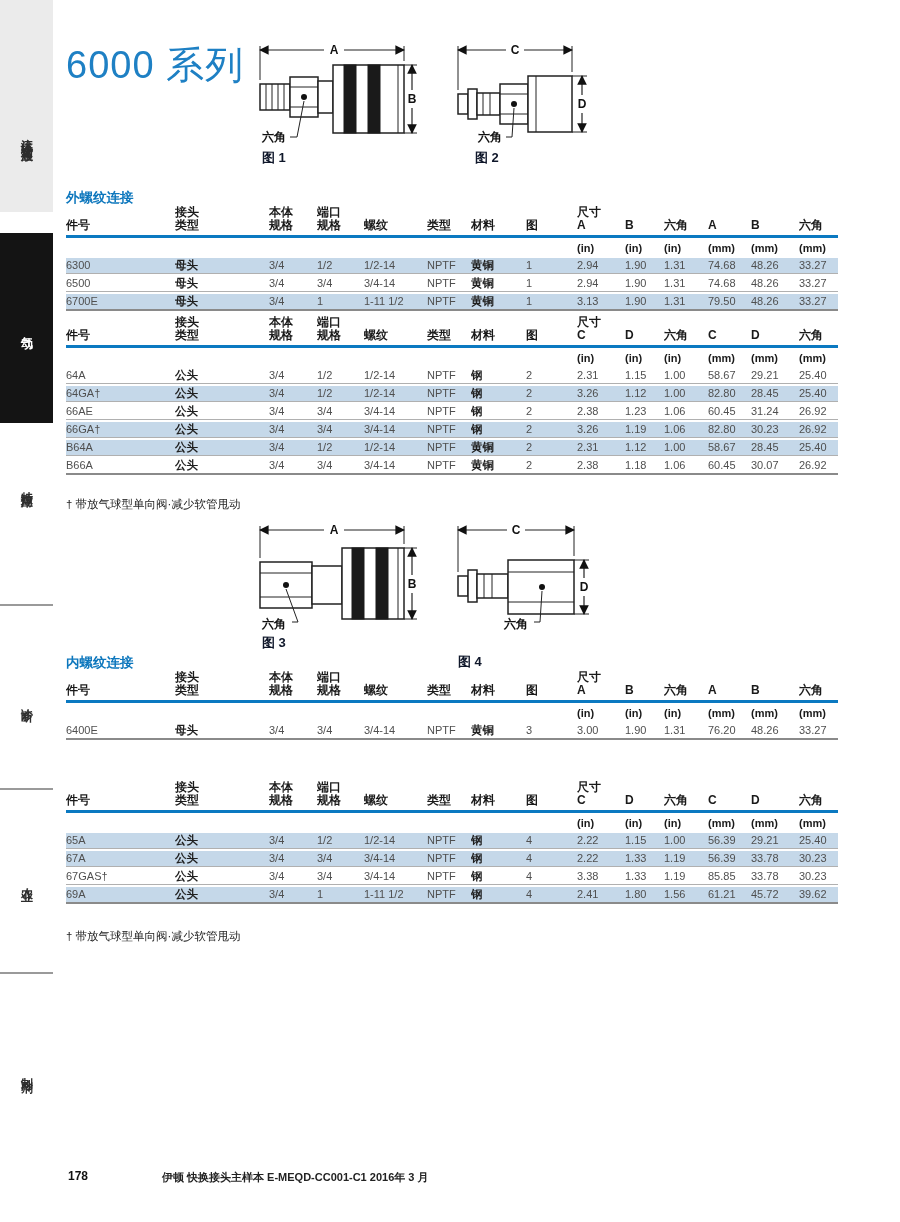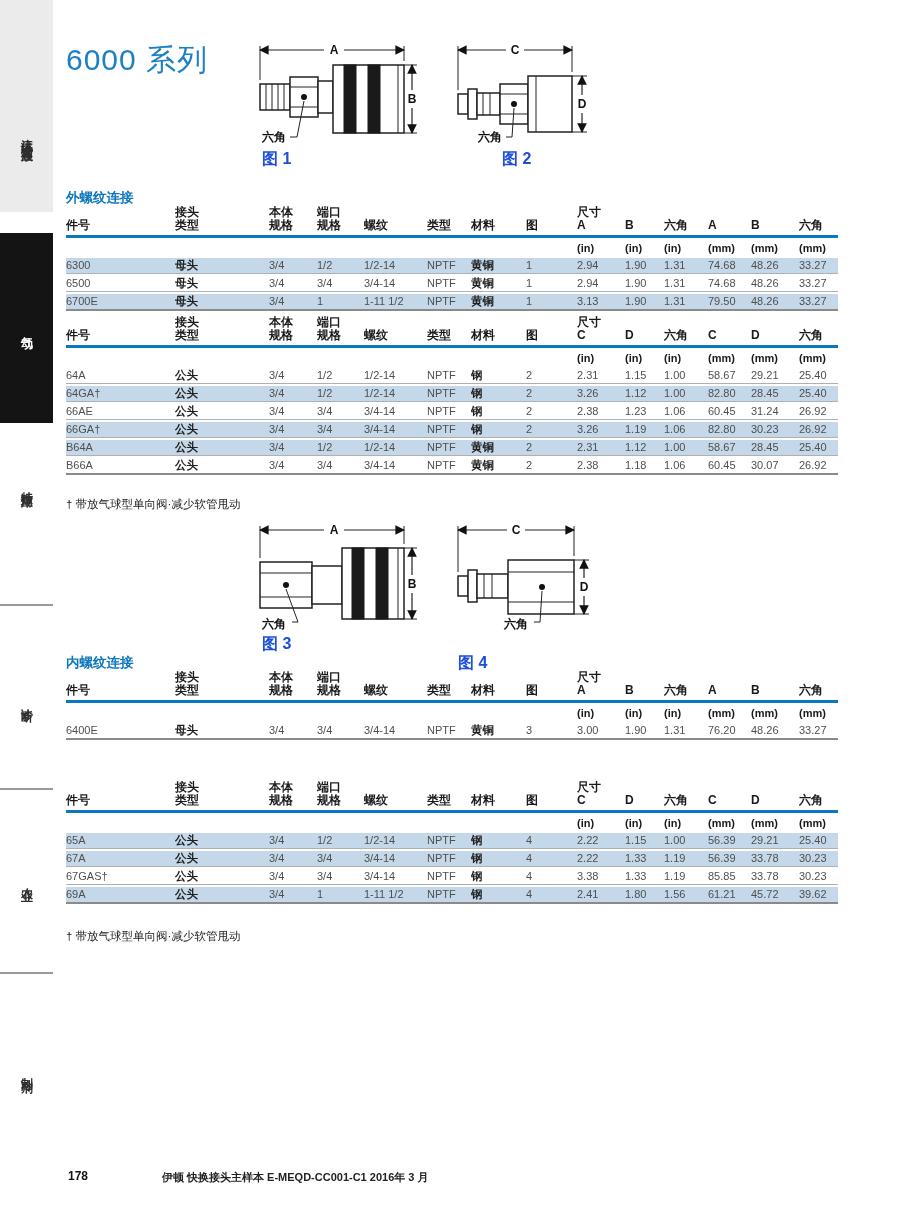--- a/index.html
+++ b/index.html
@@ -11,27 +11,27 @@
              writing-mode:vertical-rl;font-size:12px;font-weight:bold;color:#2e2e2e;letter-spacing:2px;}
   .rail-fluid{top:84px;height:104px;}
   .rail-tab{top:233px;height:190px;background:#141414;color:#ffffff;}
   .rail-special{top:443px;height:84px;}
   .rail-diag{top:672px;height:56px;}
   .rail-agri{top:852px;height:56px;}
   .rail-refrig{top:1040px;height:60px;}
   .rail-divider{position:absolute;left:0;width:53px;height:2px;background:#9a9a9a;}
   .div1{top:604px;} .div2{top:788px;} .div3{top:972px;}
   
-  .title{position:absolute;left:66px;top:40px;font-size:30px;font-weight:500;color:#1e80c4;letter-spacing:1px;}
+  .title{position:absolute;left:66px;top:40px;font-size:38px;font-weight:500;color:#1e80c4;letter-spacing:1px;}
   .section-title{position:absolute;left:66px;font-size:13.5px;font-weight:bold;color:#0d77bd;}
   .st1{top:189px;} .st2{top:654px;}
   
   .fig{position:absolute;}
   .fig svg{display:block;}
-  .fig-caption{position:absolute;font-size:16px;font-weight:bold;color:#1d4ed8;}
+  .fig-caption{position:absolute;font-size:13px;font-weight:bold;color:#0f172a;}
   .outline{fill:#ffffff;stroke:#222;stroke-width:1.5;}
   .thin{stroke:#222;stroke-width:1;fill:none;}
   .dim{stroke:#222;stroke-width:1.2;fill:none;}
   .band{fill:#1a1a1a;stroke:#1a1a1a;}
   .dimtext{font-size:12px;font-weight:bold;fill:#111;font-family:"Liberation Sans",sans-serif;}
   .hextext{font-size:12px;font-weight:bold;fill:#111;font-family:"Liberation Sans",sans-serif;}
   
   table.spec{position:absolute;left:66px;border-collapse:separate;border-spacing:0;table-layout:fixed;
              width:772px;}
   .t1{top:206px;} .t2{top:316px;} .t3{top:671px;} .t4{top:781px;}
@@ -130,21 +130,21 @@
       <line class="thin" x1="84" y1="32" x2="84" y2="88"></line>
       <line class="thin" x1="120" y1="32" x2="135" y2="32"></line>
       <line class="thin" x1="120" y1="88" x2="135" y2="88"></line>
       <line class="dim" x1="130" y1="32" x2="130" y2="51" marker-start="url(#ar2)"></line>
       <line class="dim" x1="130" y1="69" x2="130" y2="88" marker-end="url(#ar2)"></line>
       <text class="dimtext" x="130" y="64" text-anchor="middle">D</text>
       <polyline class="thin" points="54,93 60,93 62,64"></polyline>
       <text class="hextext" x="26" y="97">六角</text>
     </svg>
   </div>
-  <div class="fig-caption" style="left:482px;top:149px;padding-left:20px;">图 2</div>
+  <div class="fig-caption" style="left:455px;top:149px;padding-left:20px;">图 2</div>
 
   <div class="section-title st1">外螺纹连接</div>
 
   <table class="spec t1">
     <colgroup>
       <col style="width:109px">
         <col style="width:94px">
         <col style="width:48px">
         <col style="width:47px">
       <col style="width:63px">

